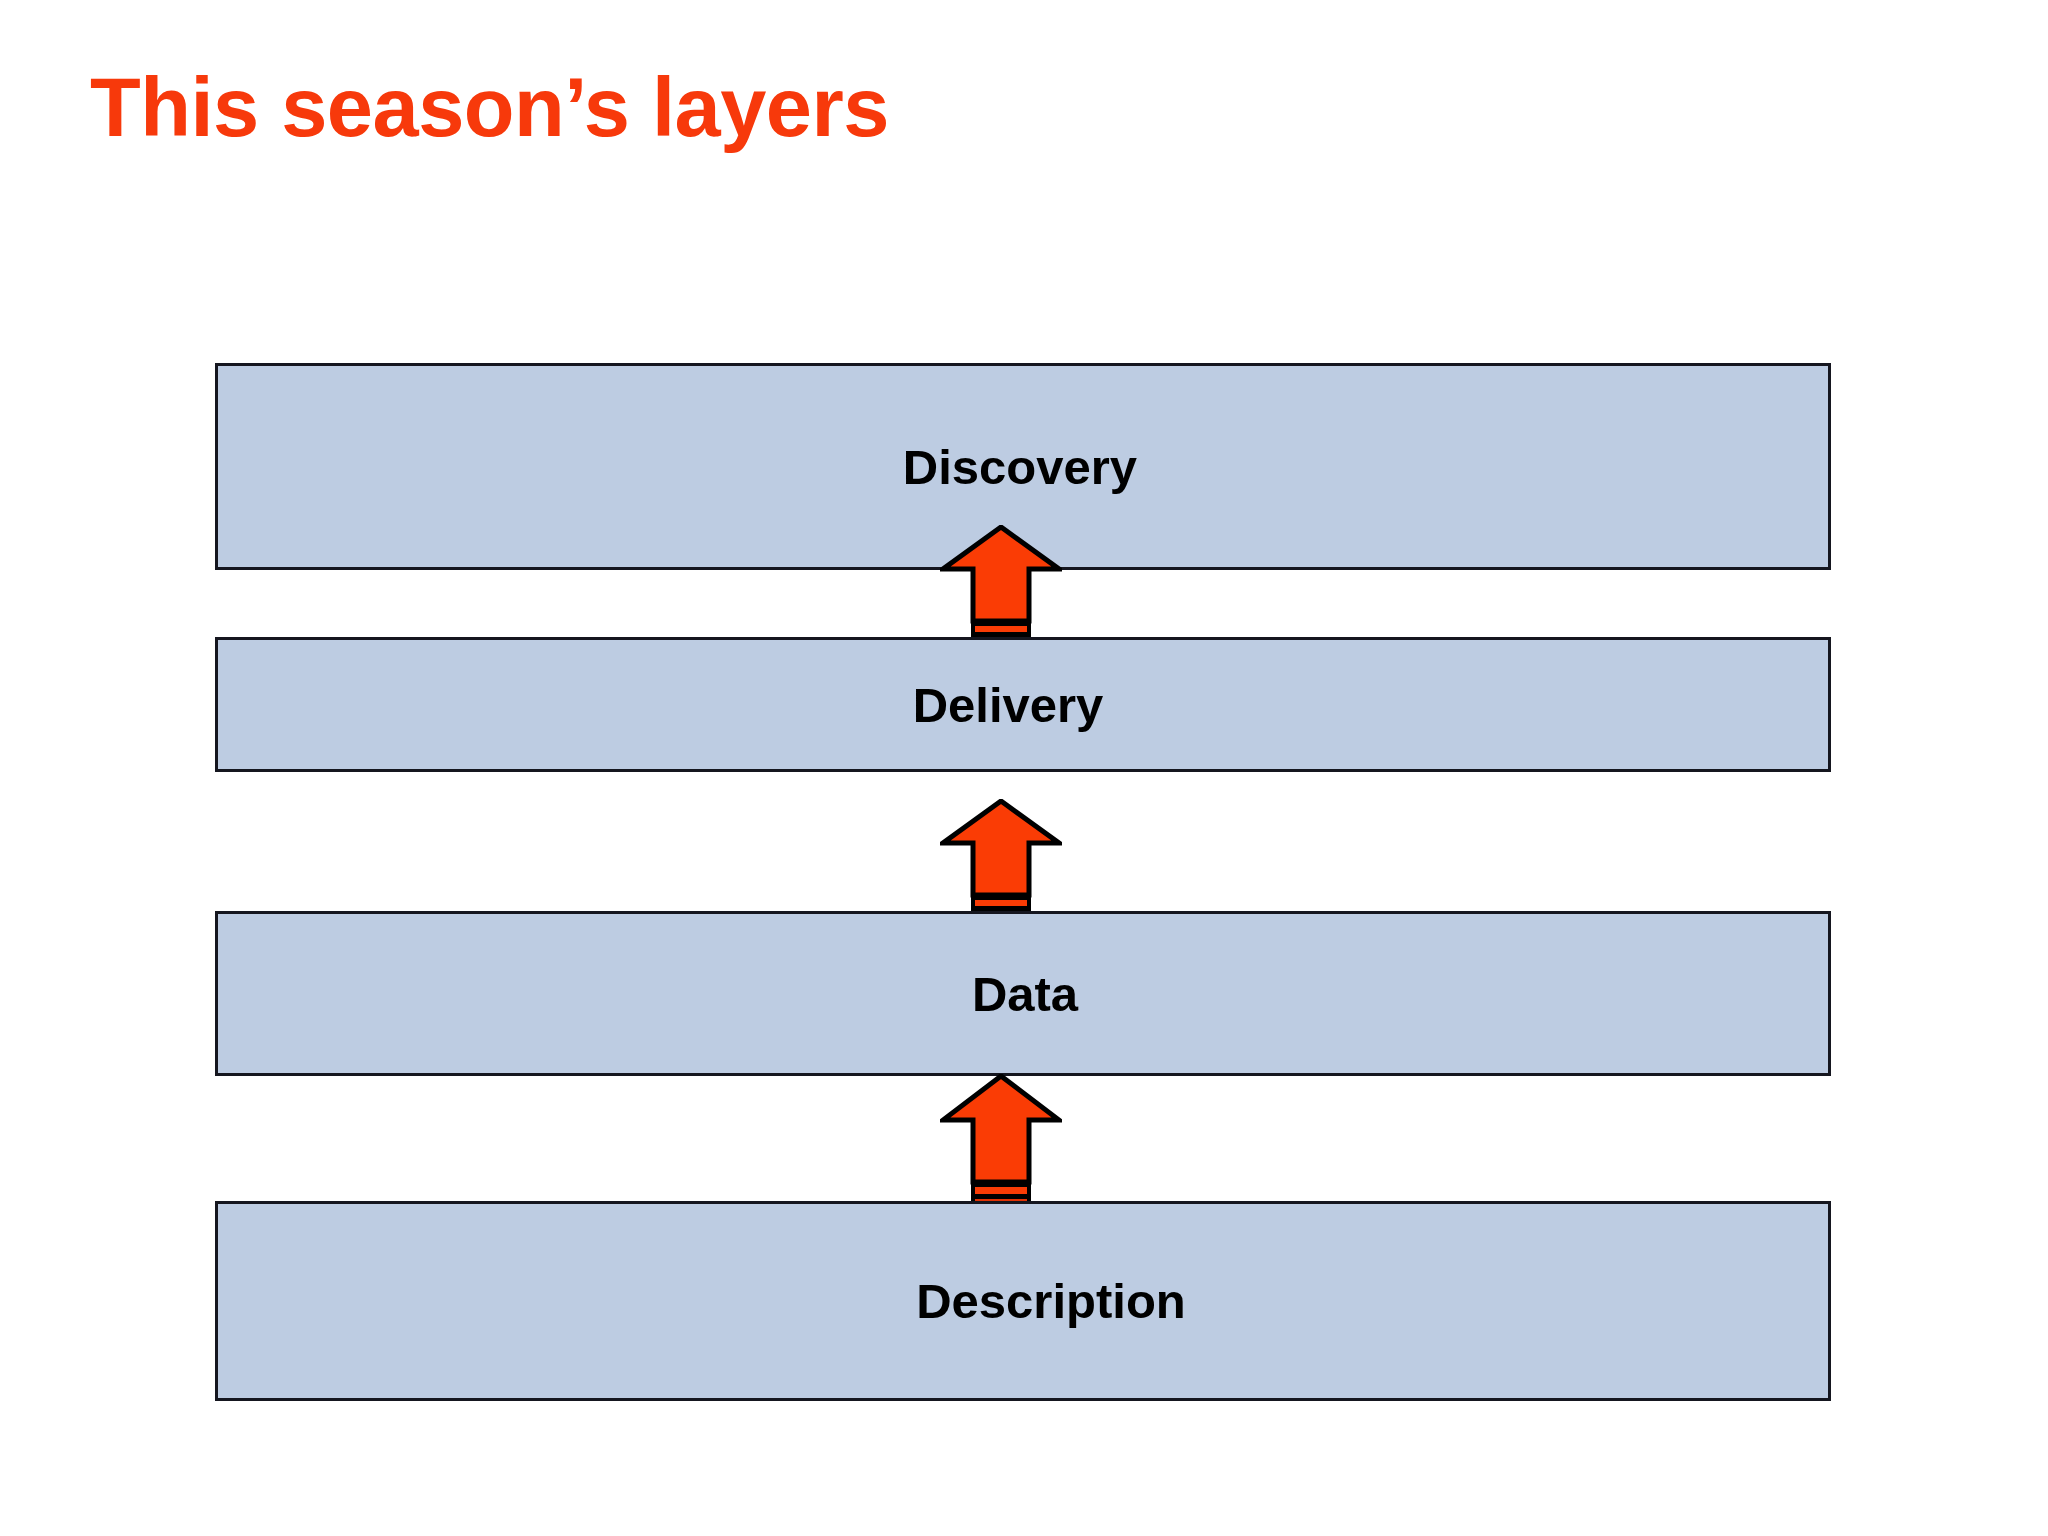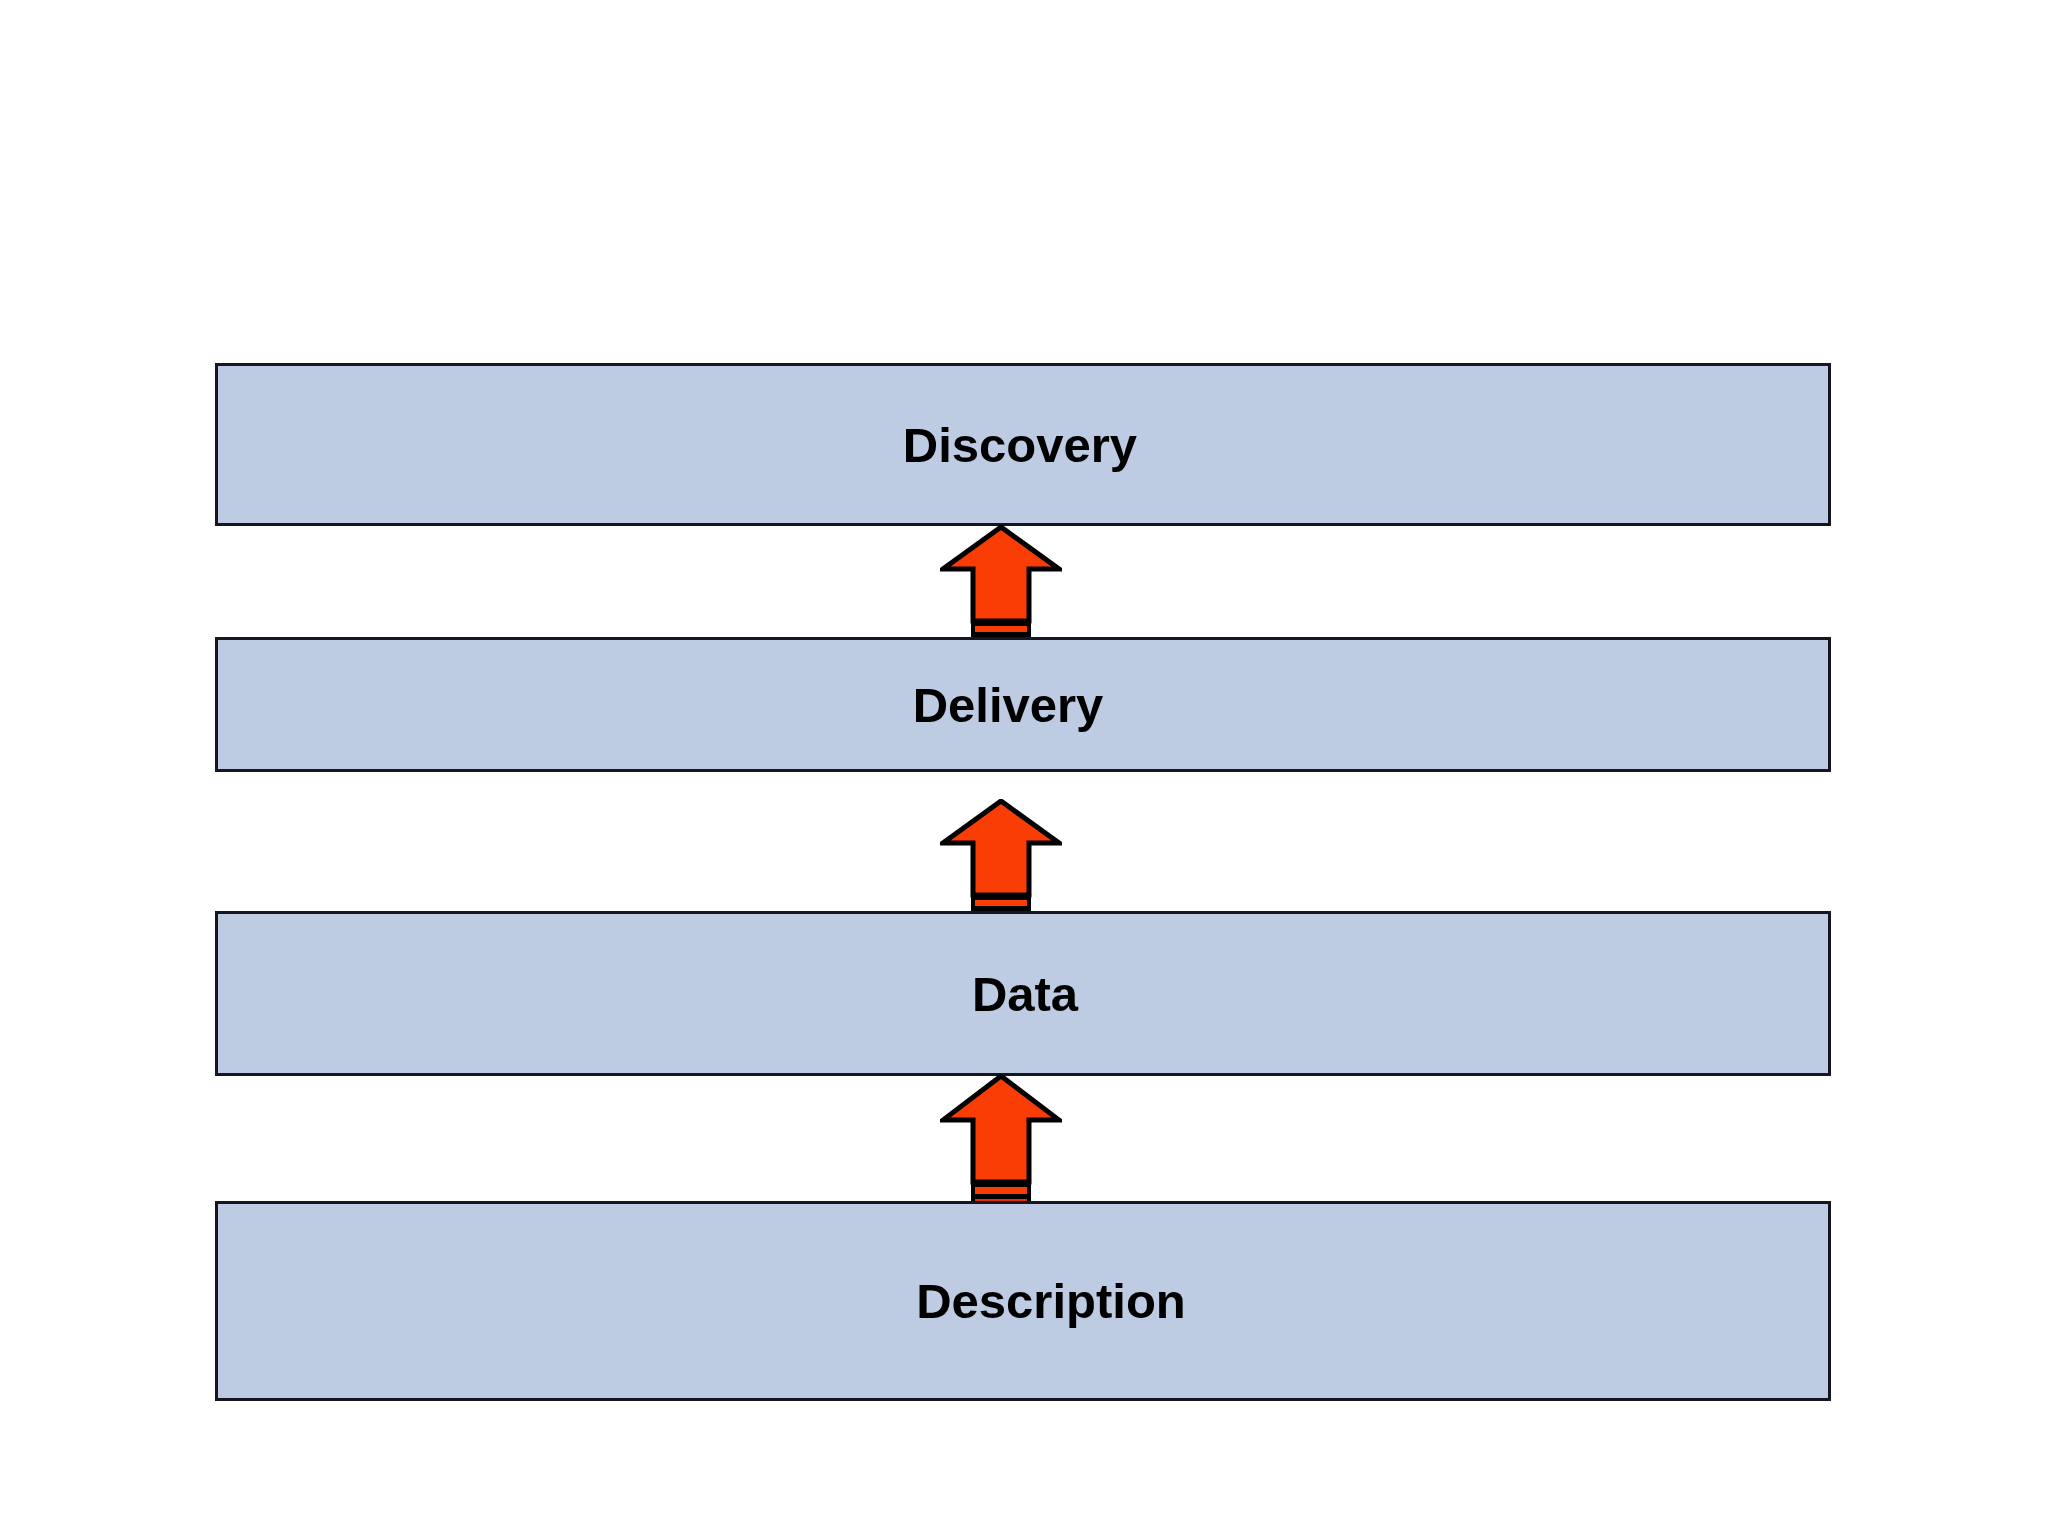--- a/index.html
+++ b/index.html
@@ -51,21 +51,21 @@
     transform: translateY(-50%);
     text-align: center;
     font-family: "Liberation Sans", sans-serif;
     font-size: 49px;
     font-weight: bold;
     color: #000000;
     line-height: 1;
     white-space: nowrap;
   }
 
-  #box-discovery   { top: 363px;  height: 163px; }
+  #box-discovery   { top: 363px;  height: 207px; }
   #box-delivery    { top: 637px;  height: 135px; }
   #box-data        { top: 911px;  height: 165px; }
   #box-description { top: 1201px; height: 200px; }
 
   
   #box-discovery   .layer-label { transform: translateY(-50%) translateX(-3px); }
   #box-delivery    .layer-label { transform: translateY(-50%) translateX(-15px); }
   #box-data        .layer-label { transform: translateY(-50%) translateX(2px); }
   #box-description .layer-label { transform: translateY(-50%) translateX(28px); }
 
@@ -82,20 +82,21 @@
   .up-arrow svg { display: block; width: 100%; height: 100%; }
 
   
   .noselect { user-select: none; }
 </style>
 </head>
 <body>
 
 <div id="slide">
 
+  <div id="slide-title" class="noselect">This season’s layers</div>
 
   <div class="layer-box" id="box-discovery">
     <div class="layer-label">Discovery</div>
   </div>
 
   <div class="up-arrow" id="arrow-1">
     <svg viewBox="0 0 122 115" preserveAspectRatio="none" aria-hidden="true">
       <polygon points="61,2 119,44 89,44 89,96 33,96 33,44 3,44" fill="#fa3c05" stroke="#000000" stroke-width="5" stroke-linejoin="miter"></polygon>
       <rect x="33" y="99" width="56" height="10" fill="#fa3c05" stroke="#000000" stroke-width="4"></rect>
       <rect x="33" y="110" width="56" height="6" fill="#e03205" stroke="#000000" stroke-width="4"></rect>

